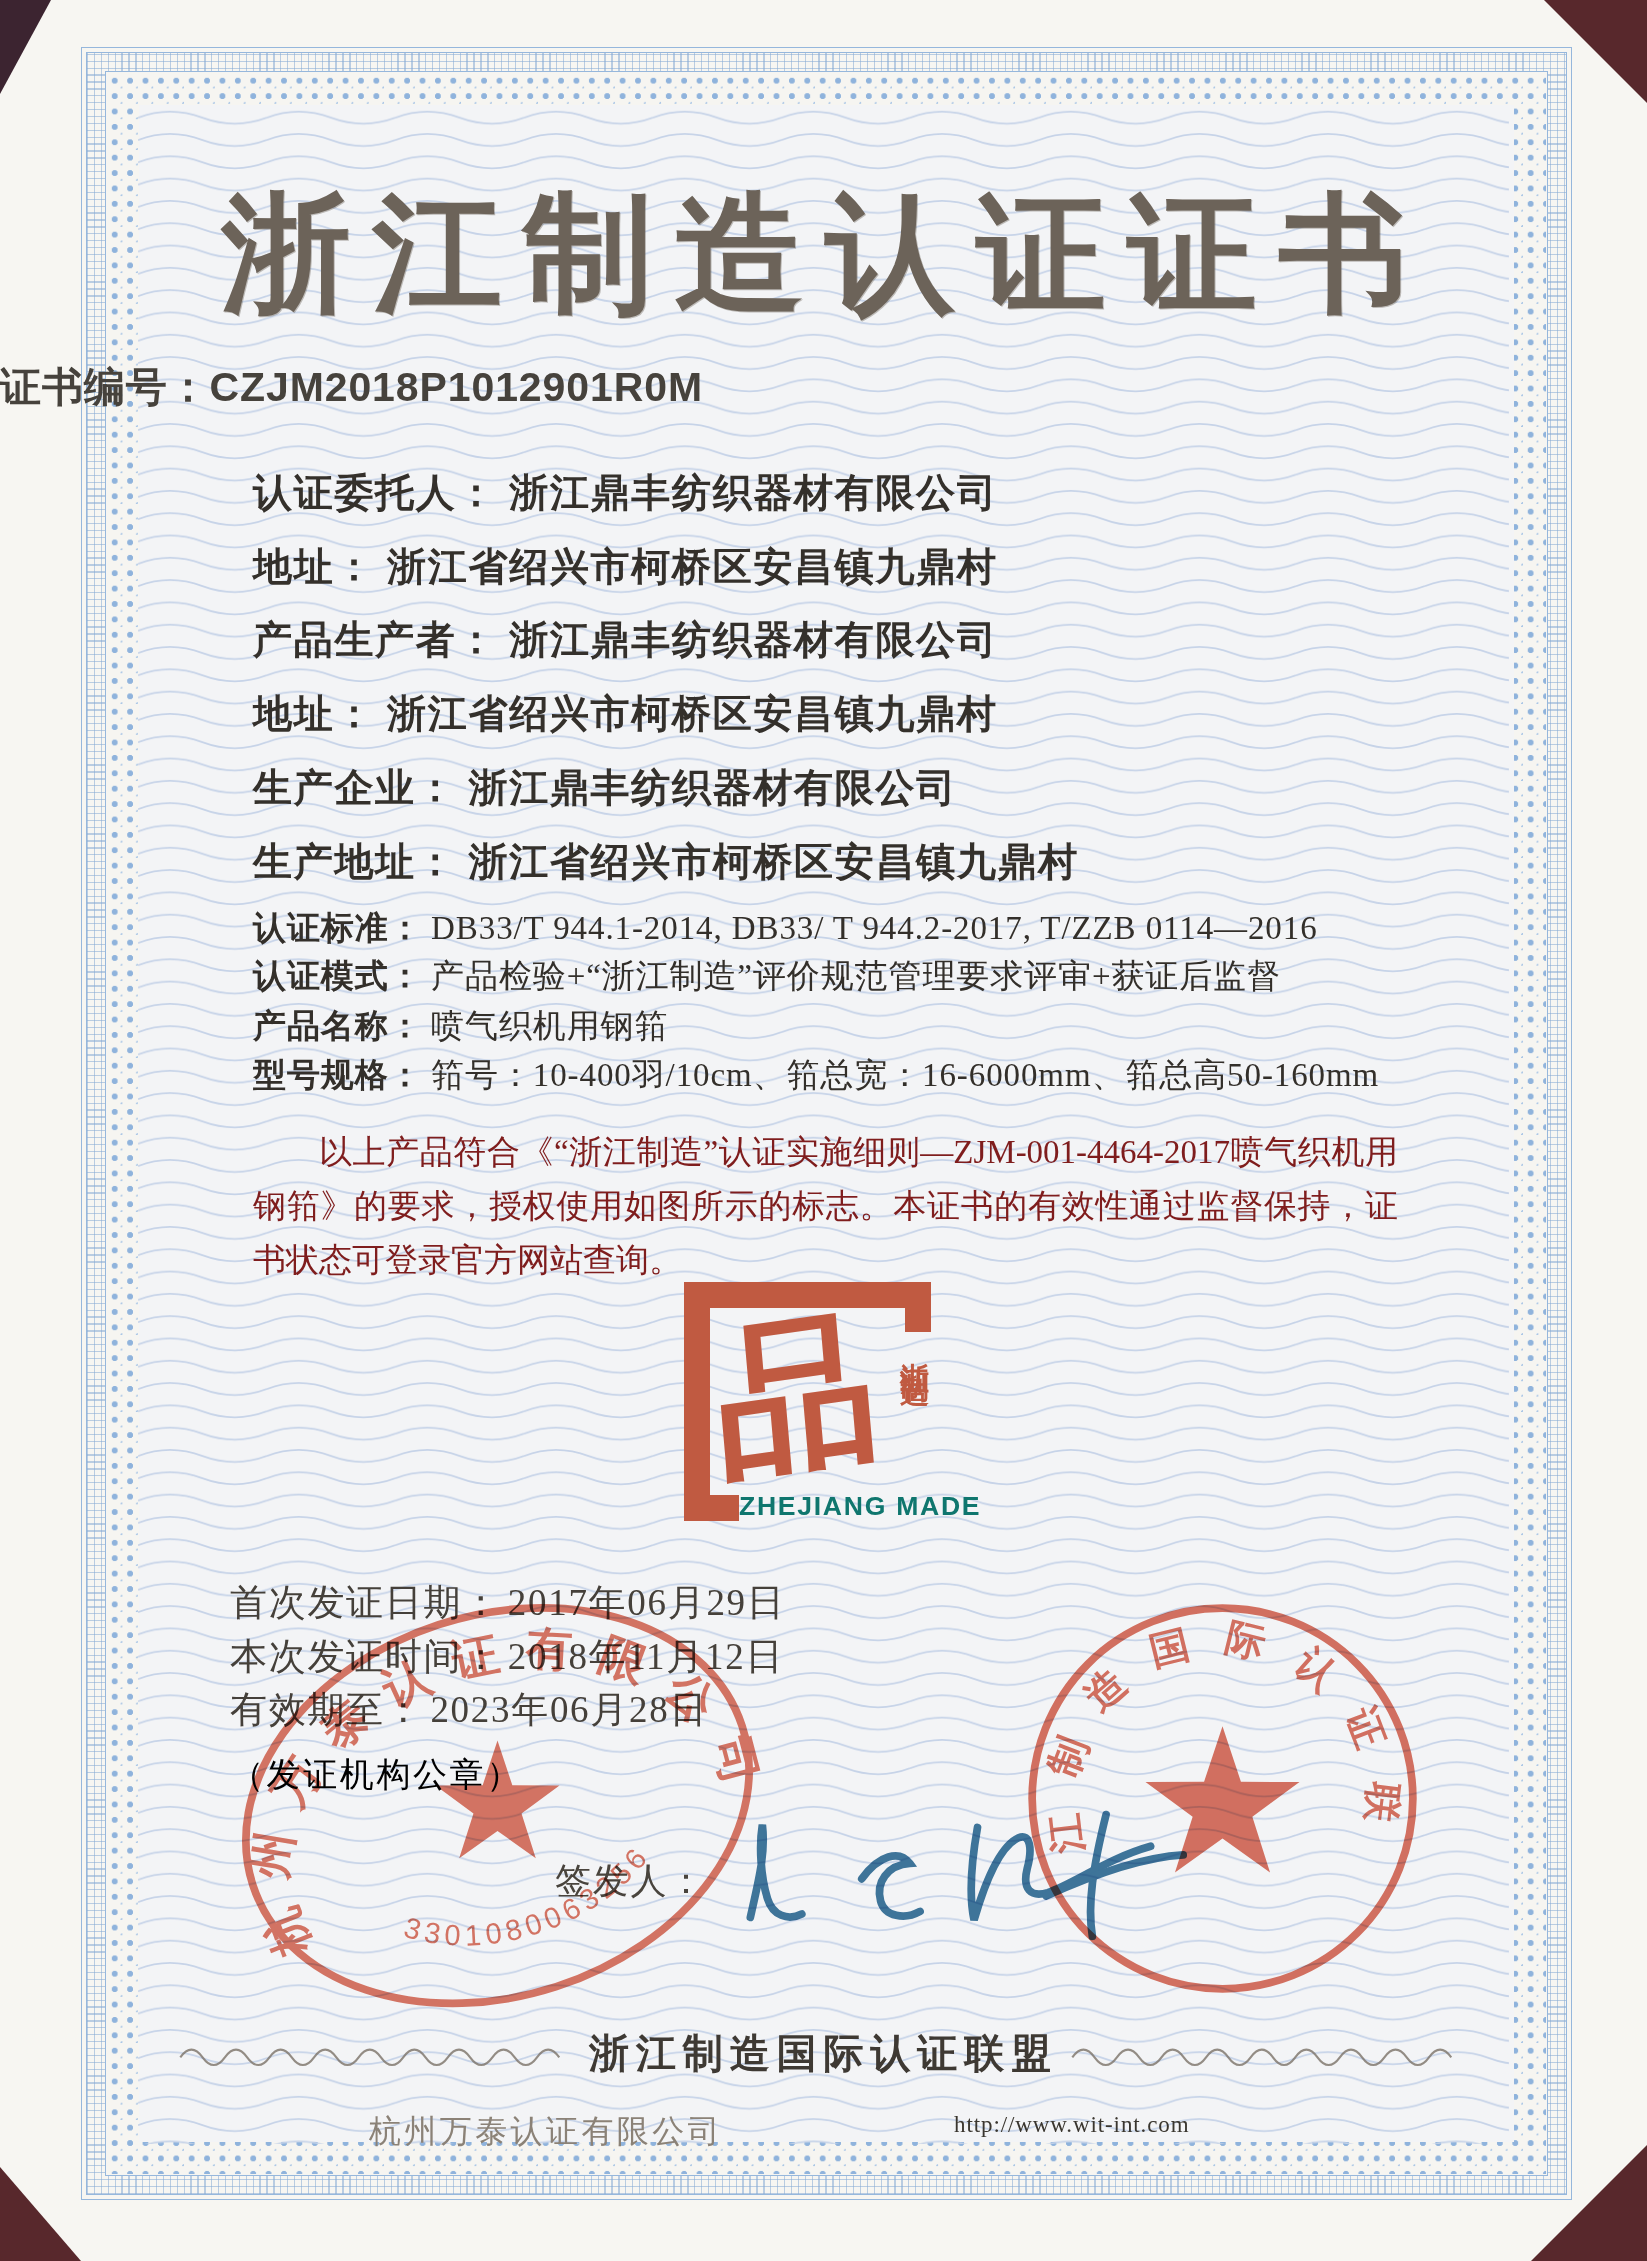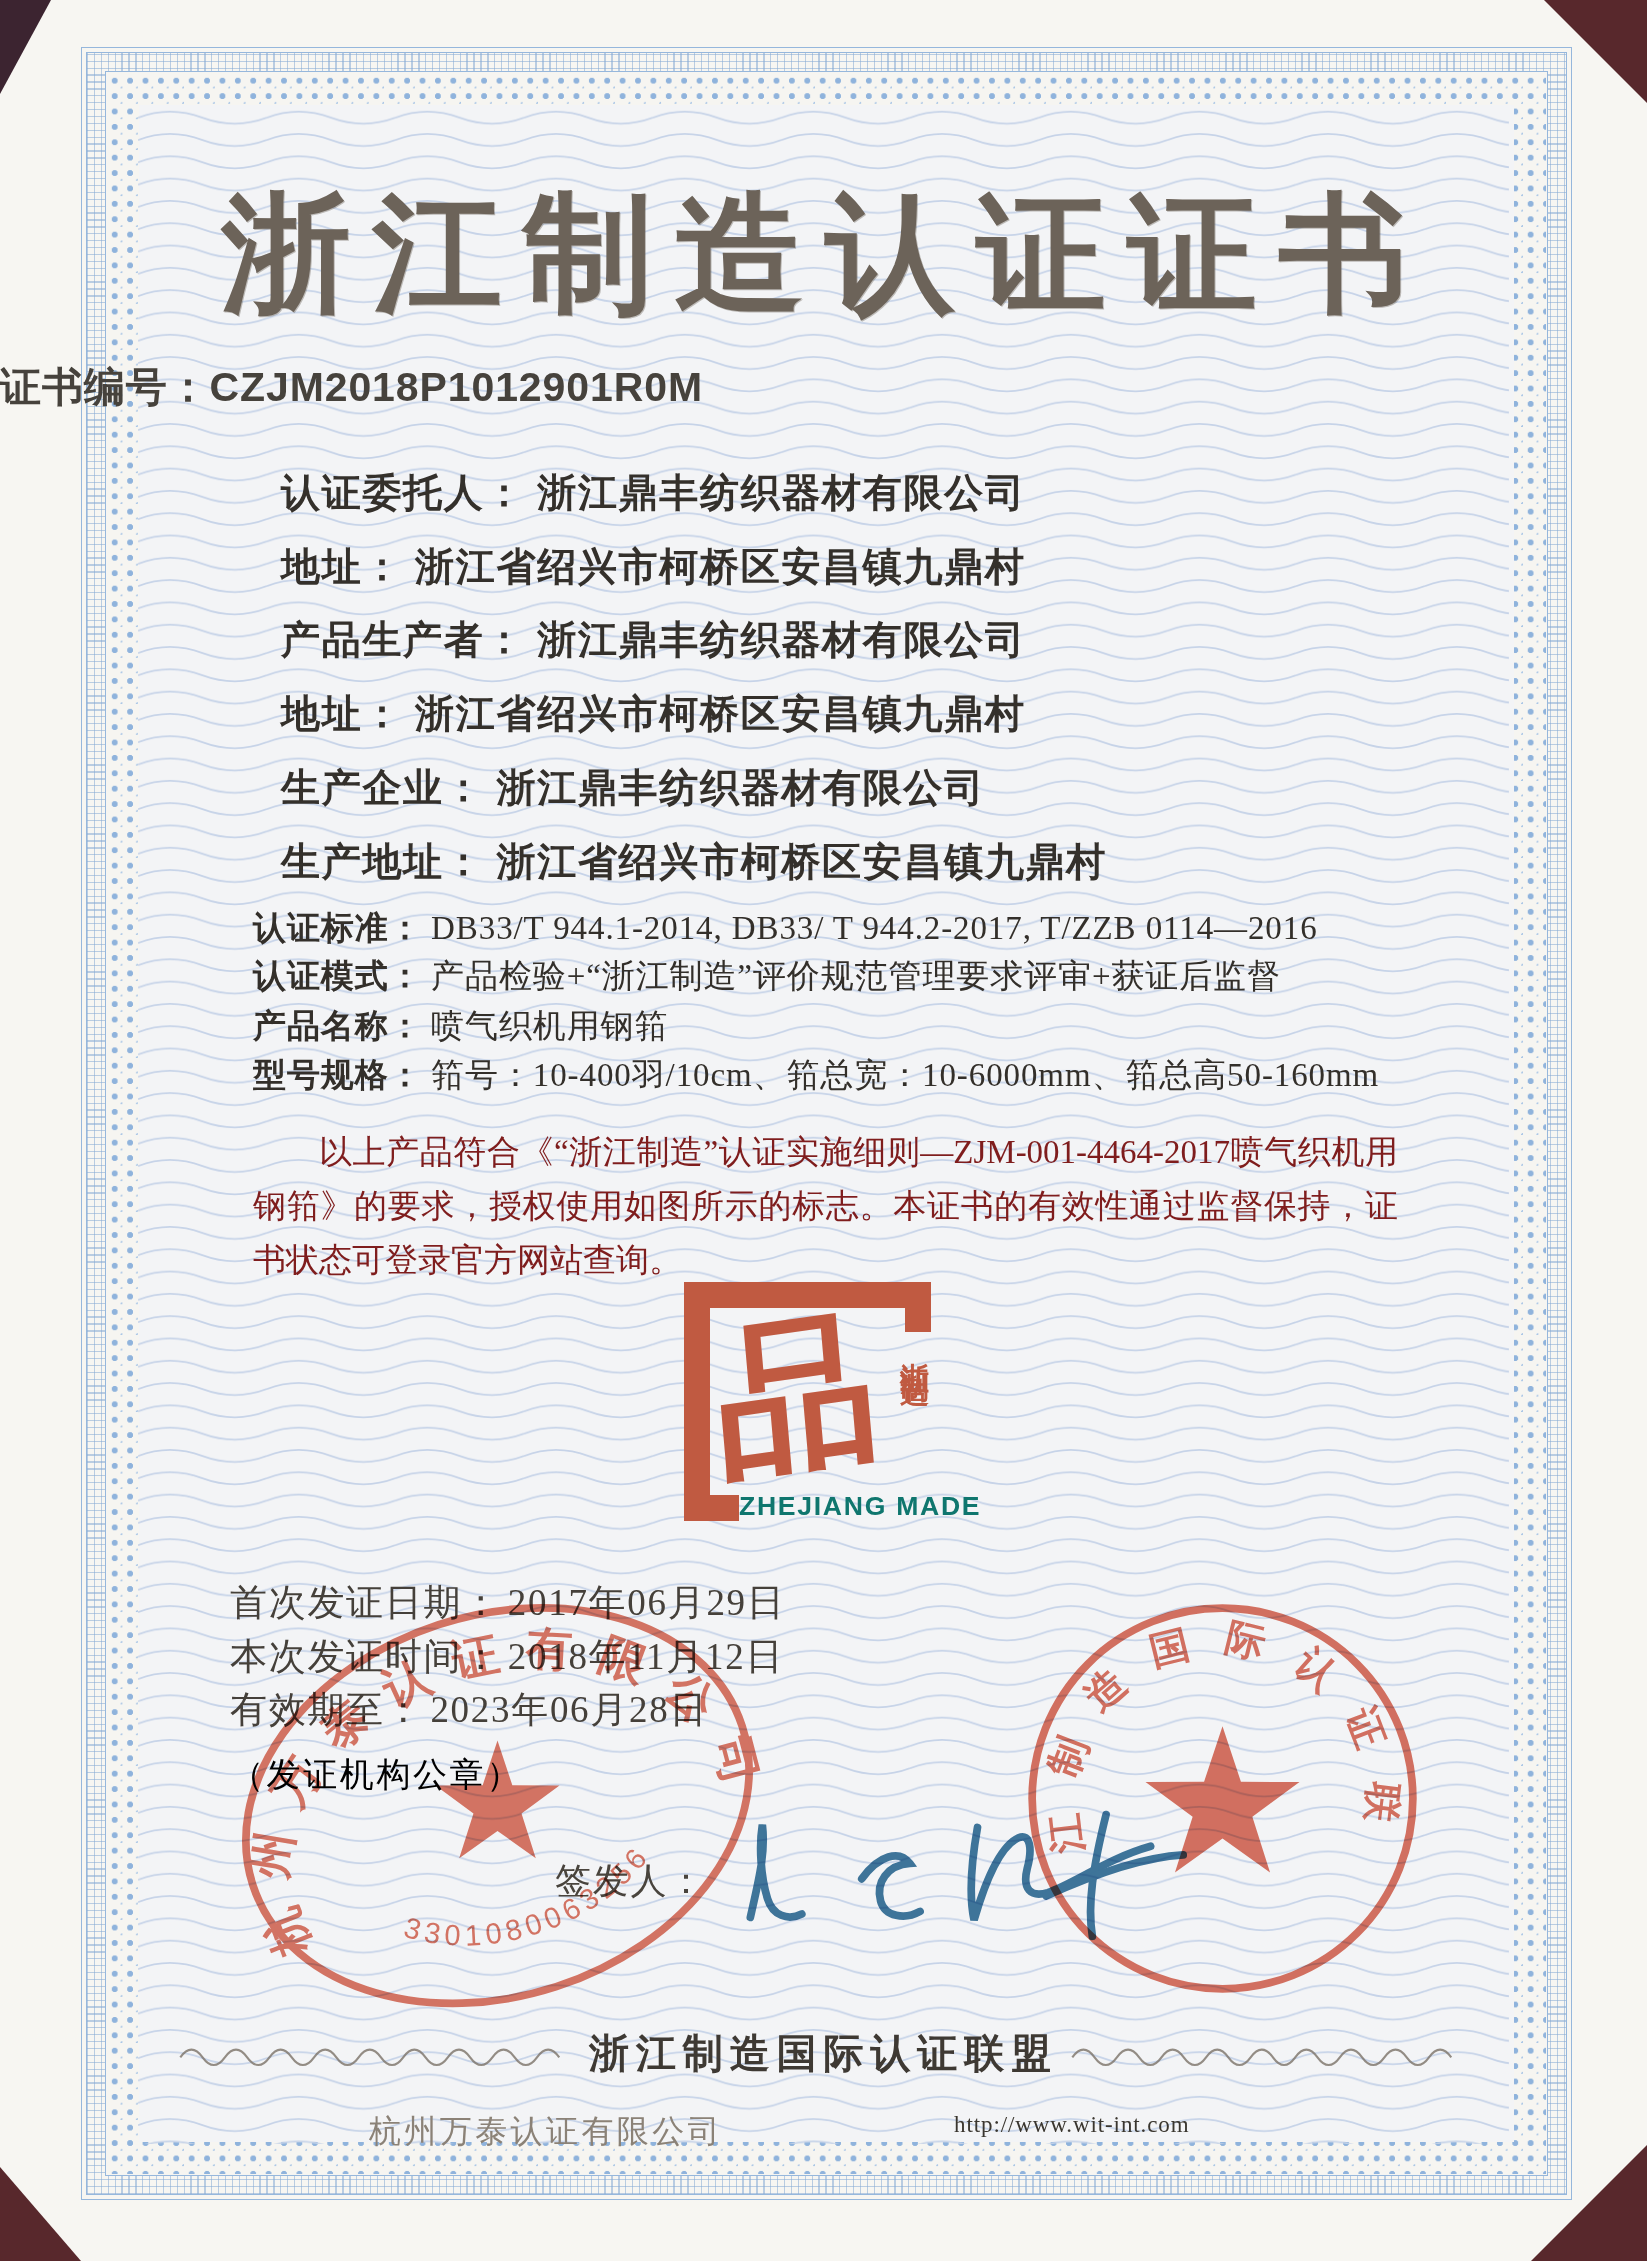--- a/index.html
+++ b/index.html
@@ -31,21 +31,21 @@
   
   .waves{position:absolute;left:138px;top:104px;width:1371px;height:2040px;}
   
   .title{position:absolute;left:4px;right:0;top:168px;text-align:center;
     font-size:129px;font-weight:700;letter-spacing:22px;color:#6c6359;
     font-family:"Liberation Serif",serif;text-shadow:0.9px 0.9px 0 rgba(108,99,89,.4);}
   .certno{position:absolute;left:0;right:0;top:360px;text-align:left;
     font-family:"Liberation Sans",sans-serif;font-weight:700;font-size:41px;color:#46423c;letter-spacing:0.9px;}
   .fields{position:absolute;left:253px;top:0;width:1201px;}
   .field-row{position:absolute;font-family:Liberation Mono, monospace;font-weight:700;
-    font-size:39px;color:#34302b;letter-spacing:1.7px;white-space:nowrap;margin-left:28px;}
+    font-size:39px;color:#34302b;letter-spacing:1.7px;white-space:nowrap;}
   .field-row .lbl{padding-right:12px;}
   .detail-row{position:absolute;left:253px;font-size:33px;color:#332f2a;letter-spacing:0.9px;white-space:nowrap;}
   .detail-row .lbl{font-weight:700;padding-right:8.6px;}
   .detail-row .val{font-weight:500;}
   .statement{position:absolute;left:253px;top:1125px;width:1145px;
     font-size:33px;line-height:54px;text-align:justify;text-indent:2em;color:#7f1d1d;}
   .date-row{position:absolute;left:230px;font-size:37px;color:#45403a;letter-spacing:1.7px;white-space:nowrap;}
   .date-row .lbl{padding-right:6.9px;}
   .seal-note{position:absolute;left:230px;top:1752px;font-size:34px;color:#000000;letter-spacing:2.6px;}
   .sign-label{position:absolute;left:555px;top:1857px;font-size:36px;color:#49443d;letter-spacing:1.7px;}
@@ -109,21 +109,21 @@
   <div class="field-row" style="top:540px"><span class="lbl">地址：</span><span class="val">浙江省绍兴市柯桥区安昌镇九鼎村</span></div>
   <div class="field-row" style="top:613px"><span class="lbl">产品生产者：</span><span class="val">浙江鼎丰纺织器材有限公司</span></div>
   <div class="field-row" style="top:687px"><span class="lbl">地址：</span><span class="val">浙江省绍兴市柯桥区安昌镇九鼎村</span></div>
   <div class="field-row" style="top:761px"><span class="lbl">生产企业：</span><span class="val">浙江鼎丰纺织器材有限公司</span></div>
   <div class="field-row" style="top:835px"><span class="lbl">生产地址：</span><span class="val">浙江省绍兴市柯桥区安昌镇九鼎村</span></div>
 </div>
 
 <div class="detail-row" style="top:906px"><span class="lbl">认证标准：</span><span class="val">DB33/T 944.1-2014, DB33/ T 944.2-2017, T/ZZB 0114—2016</span></div>
 <div class="detail-row" style="top:954px"><span class="lbl">认证模式：</span><span class="val">产品检验+“浙江制造”评价规范管理要求评审+获证后监督</span></div>
 <div class="detail-row" style="top:1004px"><span class="lbl">产品名称：</span><span class="val">喷气织机用钢筘</span></div>
-<div class="detail-row" style="top:1053px"><span class="lbl">型号规格：</span><span class="val">筘号：10-400羽/10cm、筘总宽：10-6000mm、筘总高50-160mm</span></div>
+<div class="detail-row" style="top:1053px"><span class="lbl">型号规格：</span><span class="val">筘号：10-400羽/10cm、筘总宽：16-6000mm、筘总高50-160mm</span></div>
 
 <div class="statement">以上产品符合《“浙江制造”认证实施细则—ZJM-001-4464-2017喷气织机用钢筘》的要求，授权使用如图所示的标志。本证书的有效性通过监督保持，证书状态可登录官方网站查询。</div>
 
 <div class="logo">
   <div class="lg-bar lg-top"></div>
   <div class="lg-bar lg-right"></div>
   <div class="lg-bar lg-left"></div>
   <div class="lg-bar lg-stub"></div>
   <div class="lg-mark">品</div>
   <div class="lg-side">浙江制造</div>

